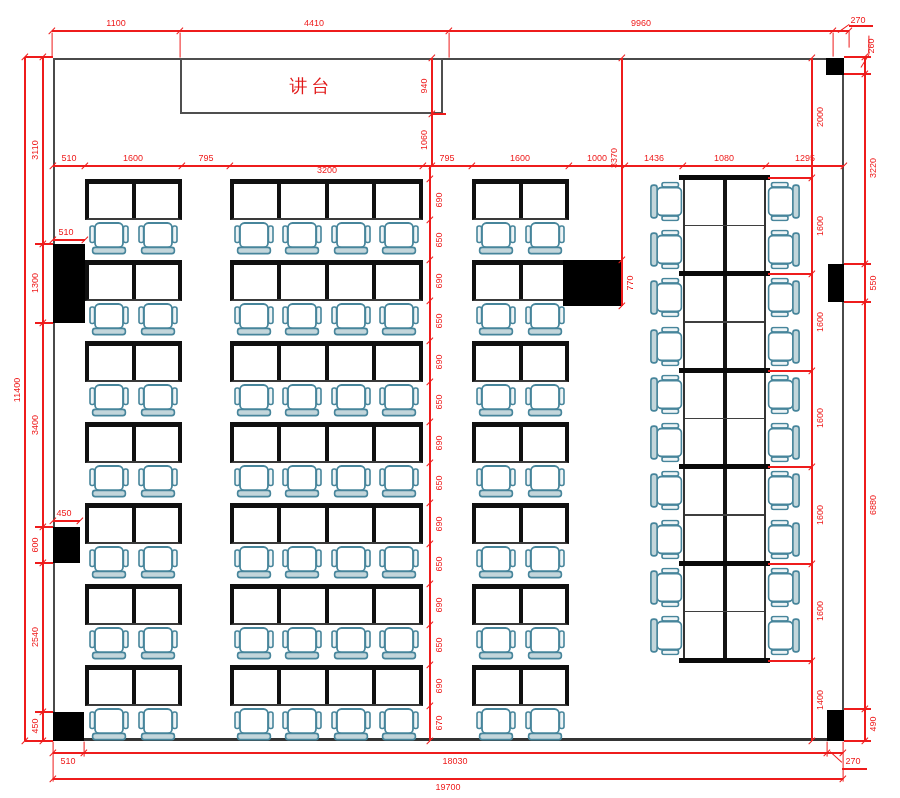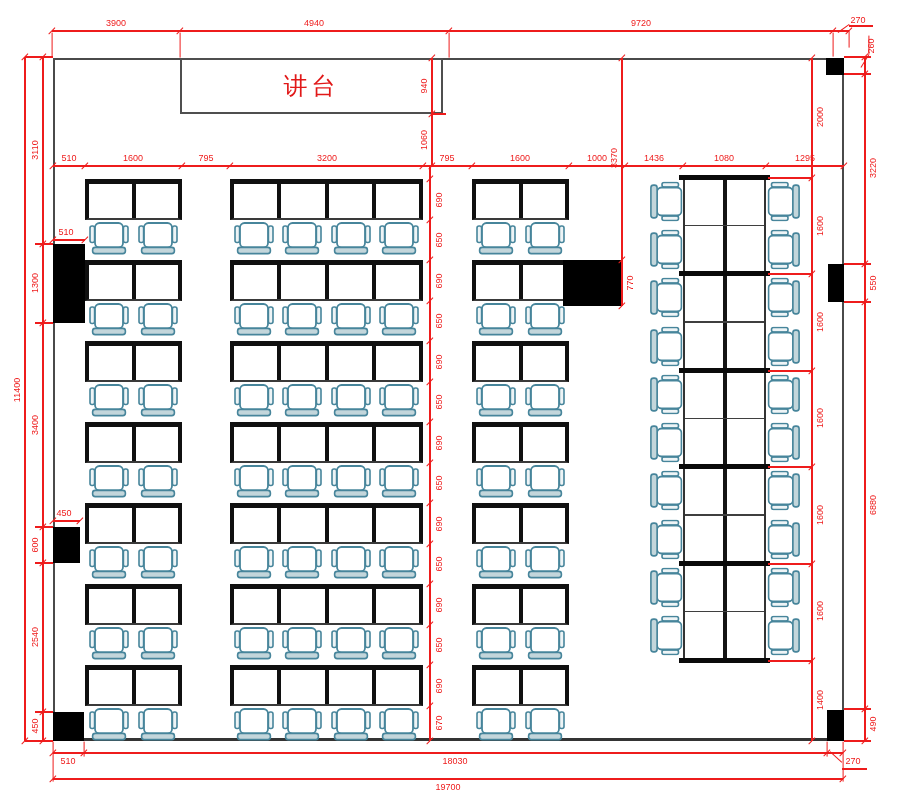--- a/index.html
+++ b/index.html
@@ -1,20 +1,20 @@
 <!DOCTYPE html>
 <html><head>
 <meta charset="utf-8">
 <title>Classroom Floor Plan</title>
 <style>
   html,body{margin:0;padding:0;background:#ffffff;width:900px;height:798px;overflow:hidden;}
   #root{position:relative;width:900px;height:798px;background:#fff;font-family:"Liberation Sans",sans-serif;}
   .room{position:absolute;box-sizing:border-box;border:2px solid #4a4a4a;border-bottom-width:3px;border-bottom-color:#343434;}
   .podium{position:absolute;box-sizing:border-box;border:2px solid #4f4f4f;background:#fff;display:flex;align-items:center;justify-content:center;}
-  .ptext{color:#e11818;font-size:24px;letter-spacing:4px;}
+  .ptext{color:#e11818;font-size:18px;letter-spacing:4px;}
   .dgroup{position:absolute;box-sizing:border-box;background:#fff;border:4px solid #101010;border-top-width:5px;border-bottom:2px solid #3a3a3a;display:flex;}
   .dcell{flex:1;background:#fff;}
   .dcell.sep{border-left:4px solid #101010;}
   .stackbox{position:absolute;box-sizing:border-box;background:#fff;border:2px solid #333;}
   .sbar{position:absolute;background:#0a0a0a;}
   .sdiv{position:absolute;background:#141414;}
   .srow{position:absolute;background:#3f3f3f;}
   .pillar{position:absolute;background:#000;}
   .chair{position:absolute;}
   .dline{position:absolute;background:#ee1c1c;}
@@ -603,39 +603,39 @@
     <div class="pillar" style="left: 53px; top: 244px; width: 32px; height: 79px;"></div>
     <div class="pillar" style="left: 53px; top: 527px; width: 27px; height: 36px;"></div>
     <div class="pillar" style="left: 53px; top: 712px; width: 31px; height: 29px;"></div>
     <div class="pillar" style="left: 563px; top: 260px; width: 59px; height: 46px;"></div>
     <div class="dline" style="left: 52px; top: 30.4px; width: 797px; height: 1.2px;"></div>
     <div class="tick" style="left: 52px; top: 31px;"></div>
     <div class="tick" style="left: 180px; top: 31px;"></div>
     <div class="tick" style="left: 449px; top: 31px;"></div>
     <div class="tick" style="left: 833px; top: 31px;"></div>
     <div class="tick" style="left: 849px; top: 31px;"></div>
-    <div class="dlab" style="left: 116px; top: 23px;">3900</div>
-    <div class="dlab" style="left: 314px; top: 23px;">4940</div>
-    <div class="dlab" style="left: 641px; top: 23px;">9720</div>
+    <div class="dlab" style="left: 116px; top: 23px;">1100</div>
+    <div class="dlab" style="left: 314px; top: 23px;">4410</div>
+    <div class="dlab" style="left: 641px; top: 23px;">9960</div>
     <div class="dline" style="left: 53px; top: 165.4px; width: 791px; height: 1.2px;"></div>
     <div class="tick" style="left: 53px; top: 166px;"></div>
     <div class="tick" style="left: 85px; top: 166px;"></div>
     <div class="tick" style="left: 182px; top: 166px;"></div>
     <div class="tick" style="left: 230px; top: 166px;"></div>
     <div class="tick" style="left: 423px; top: 166px;"></div>
     <div class="tick" style="left: 472px; top: 166px;"></div>
     <div class="tick" style="left: 569px; top: 166px;"></div>
     <div class="tick" style="left: 625px; top: 166px;"></div>
     <div class="tick" style="left: 683px; top: 166px;"></div>
     <div class="tick" style="left: 766px; top: 166px;"></div>
     <div class="tick" style="left: 844px; top: 166px;"></div>
     <div class="dlab" style="left: 69px; top: 158px;">510</div>
     <div class="dlab" style="left: 133px; top: 158px;">1600</div>
     <div class="dlab" style="left: 206px; top: 158px;">795</div>
-    <div class="dlab" style="left: 327px; top: 158px;">3200</div>
+    <div class="dlab" style="left: 327px; top: 170px;">3200</div>
     <div class="dlab" style="left: 447px; top: 158px;">795</div>
     <div class="dlab" style="left: 520px; top: 158px;">1600</div>
     <div class="dlab" style="left: 597px; top: 158px;">1000</div>
     <div class="dlab" style="left: 654px; top: 158px;">1436</div>
     <div class="dlab" style="left: 724px; top: 158px;">1080</div>
     <div class="dlab" style="left: 805px; top: 158px;">1295</div>
     <div class="dline" style="left: 53px; top: 239.4px; width: 32px; height: 1.2px;"></div>
     <div class="tick" style="left: 53px; top: 240px;"></div>
     <div class="tick" style="left: 85px; top: 240px;"></div>
     <div class="dlab" style="left: 66px; top: 232px;">510</div>

